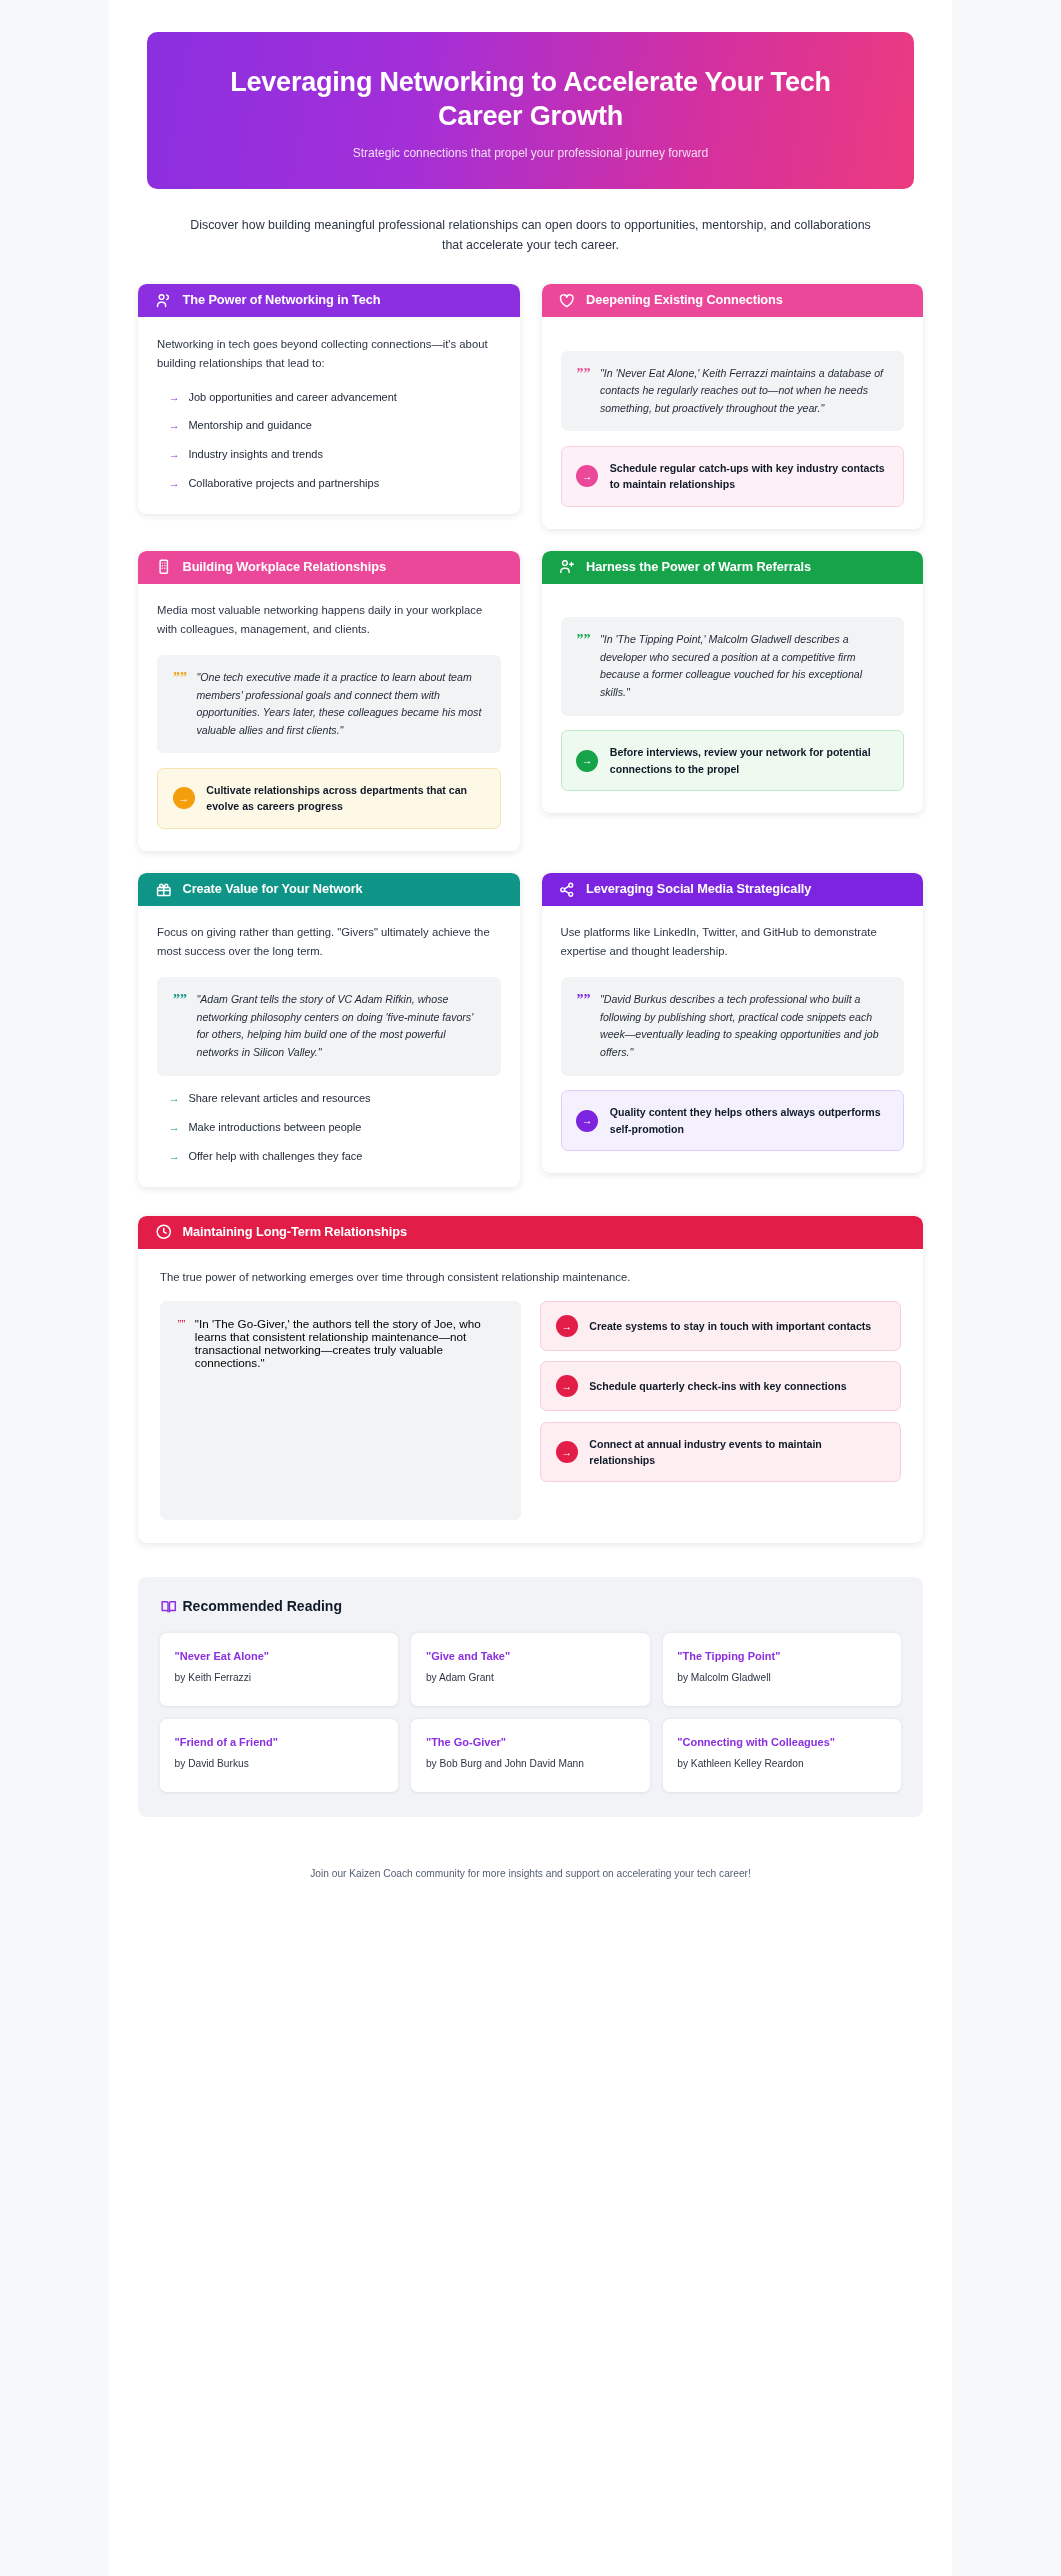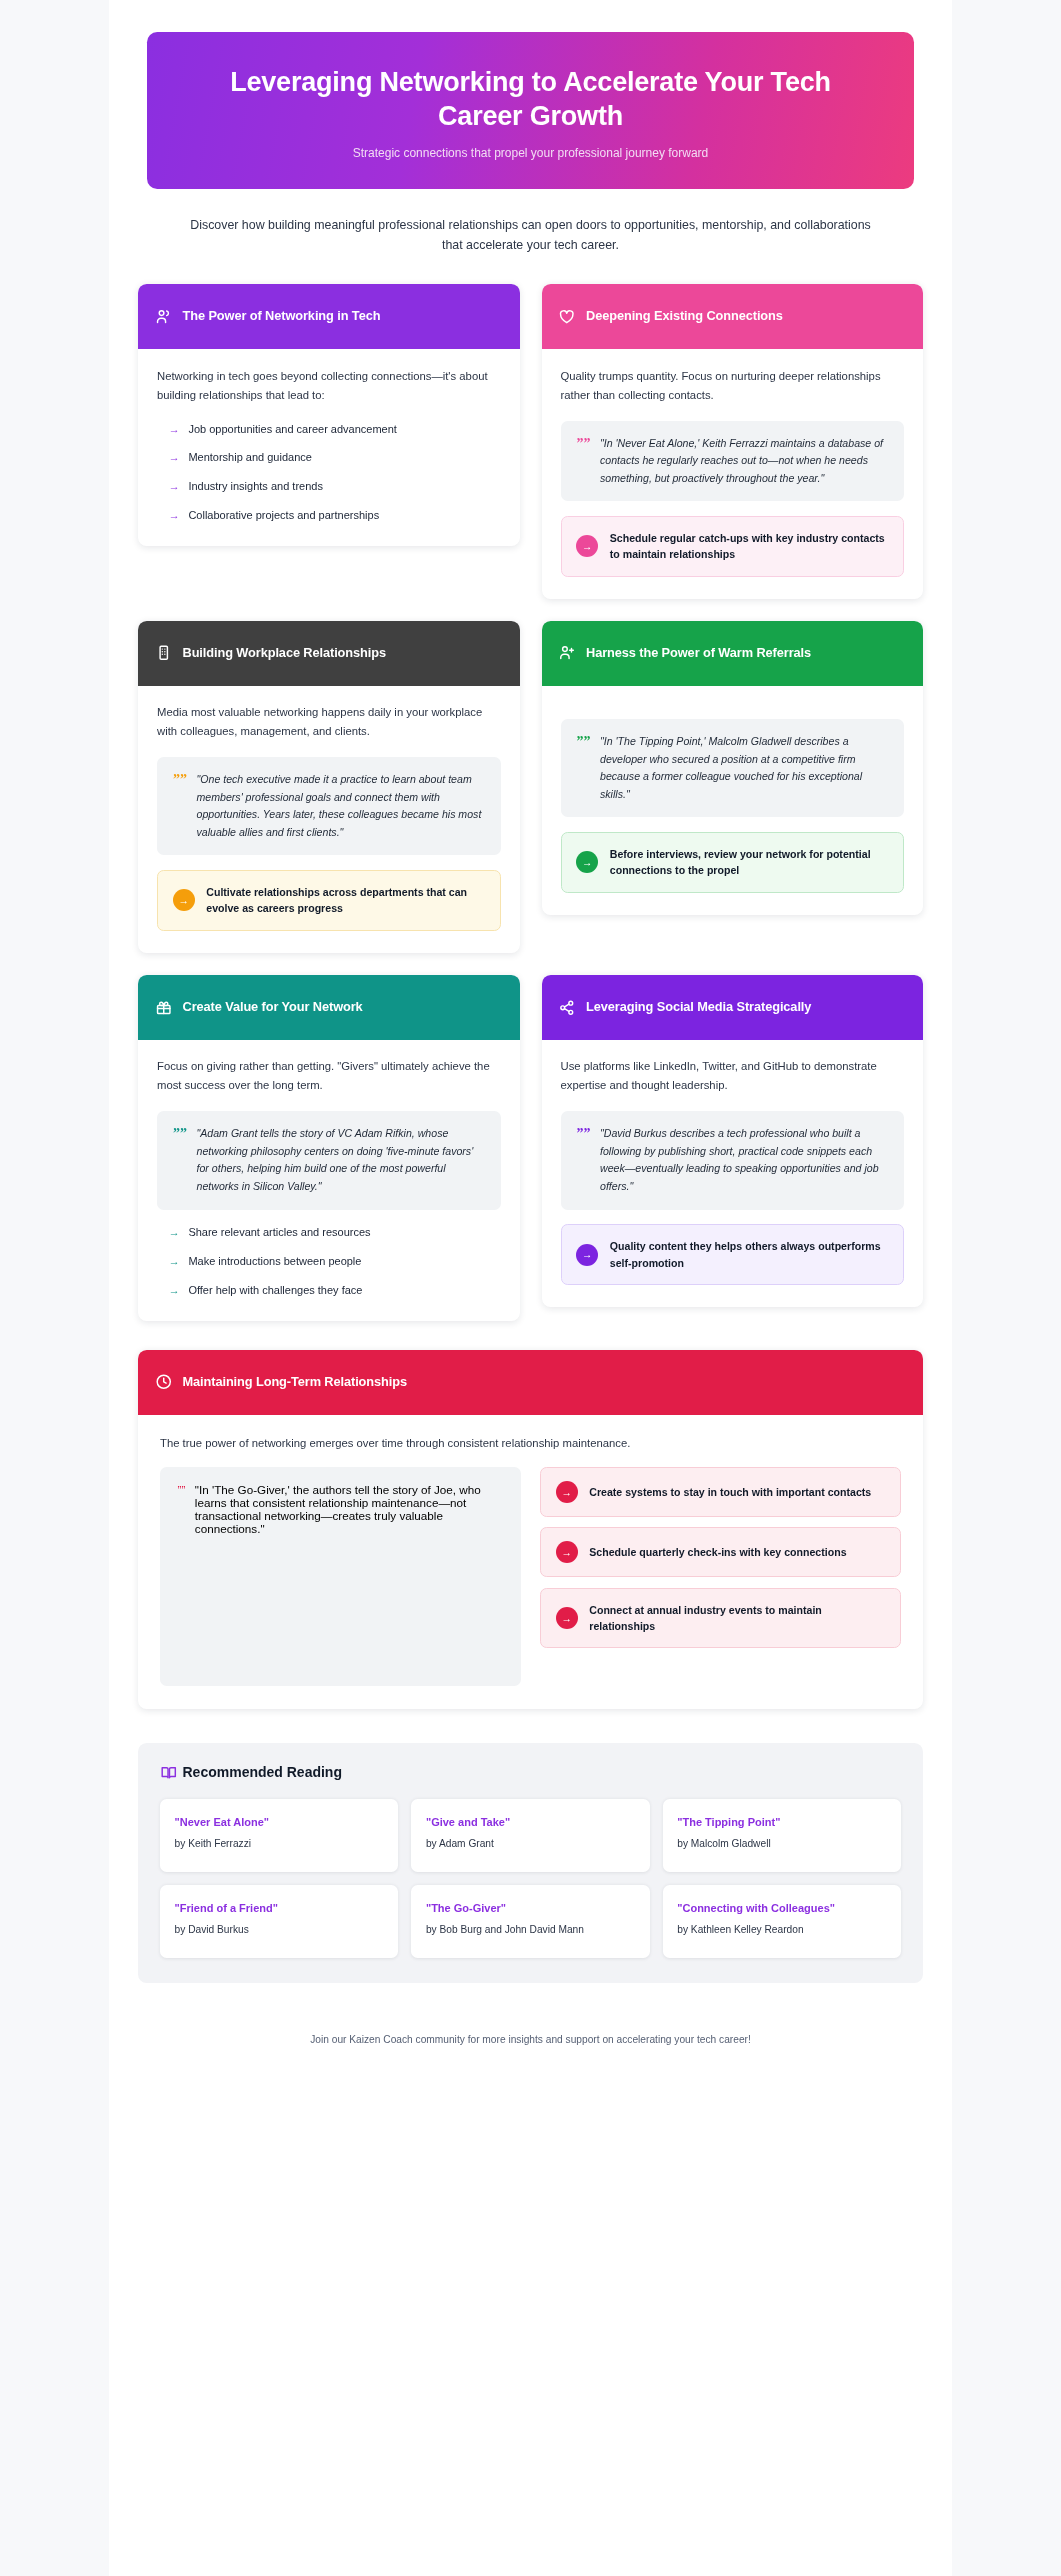--- a/index.html
+++ b/index.html
@@ -71,21 +71,21 @@
     overflow: hidden;
     display: flex;
     flex-direction: column;
     align-self: start;
   }
 
   .card-head {
     display: flex;
     align-items: center;
     gap: 9.5px;
-    padding: 23px 16px;
+    padding: 7px 16px;
     color: #ffffff;
   }
   .card-head .hicon {
     flex: 0 0 auto;
     width: 19px;
     height: 19px;
     display: flex;
     align-items: center;
     justify-content: center;
   }
@@ -314,33 +314,32 @@
         <div class="card">
           <div class="card-head" style="background:#ec4899">
             <span class="hicon">
               <svg class="svgicon" width="17.5" height="17.5" viewBox="0 0 24 24" fill="none" stroke="#ffffff" stroke-width="2" stroke-linecap="round" stroke-linejoin="round">
                 <path d="M12 20.2S3.6 14.8 3.6 9.1A4.3 4.3 0 0 1 12 7.2a4.3 4.3 0 0 1 8.4 1.9c0 5.7-8.4 11.1-8.4 11.1z"></path>
               </svg>
             </span>
             <span class="htitle">Deepening Existing Connections</span>
           </div>
           <div class="card-body">
-            <div class="body-text">Quality trumps quantity. Focus on nurturing deeper relationships rather than collecting contacts.</div>
             <div class="quote">
               <span class="qmark" style="color:#ec4899">””</span>
               <span class="qtext">"In 'Never Eat Alone,' Keith Ferrazzi maintains a database of contacts he regularly reaches out to—not when he needs something, but proactively throughout the year."</span>
             </div>
             <div class="action" style="background:#fdf0f6;border-color:#f9cfe2">
               <span class="acircle" style="background:#ec4899">→</span>
               <span class="atext">Schedule regular catch-ups with key industry contacts to maintain relationships</span>
             </div>
           </div>
         </div>
         <div class="card">
-          <div class="card-head" style="background:#404040">
+          <div class="card-head" style="background:#ec4899">
             <span class="hicon">
               <svg class="svgicon" width="17.5" height="17.5" viewBox="0 0 24 24" fill="none" stroke="#ffffff" stroke-width="2" stroke-linecap="round" stroke-linejoin="round">
                 <rect x="7" y="3" width="10" height="18" rx="1.5"></rect>
                 <path d="M10 7h.01M13.5 7h.01M10 10.5h.01M13.5 10.5h.01M10 14h.01M13.5 14h.01"></path>
               </svg>
             </span>
             <span class="htitle">Building Workplace Relationships</span>
           </div>
           <div class="card-body">
             <div class="body-text">Media most valuable networking happens daily in your workplace with colleagues, management, and clients.</div>

